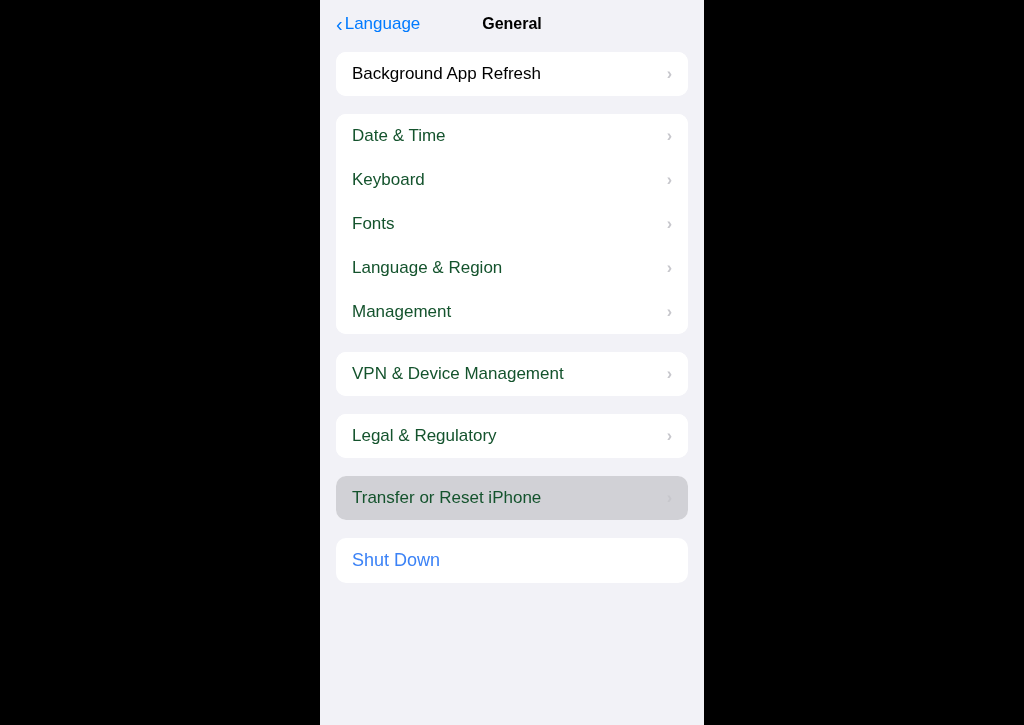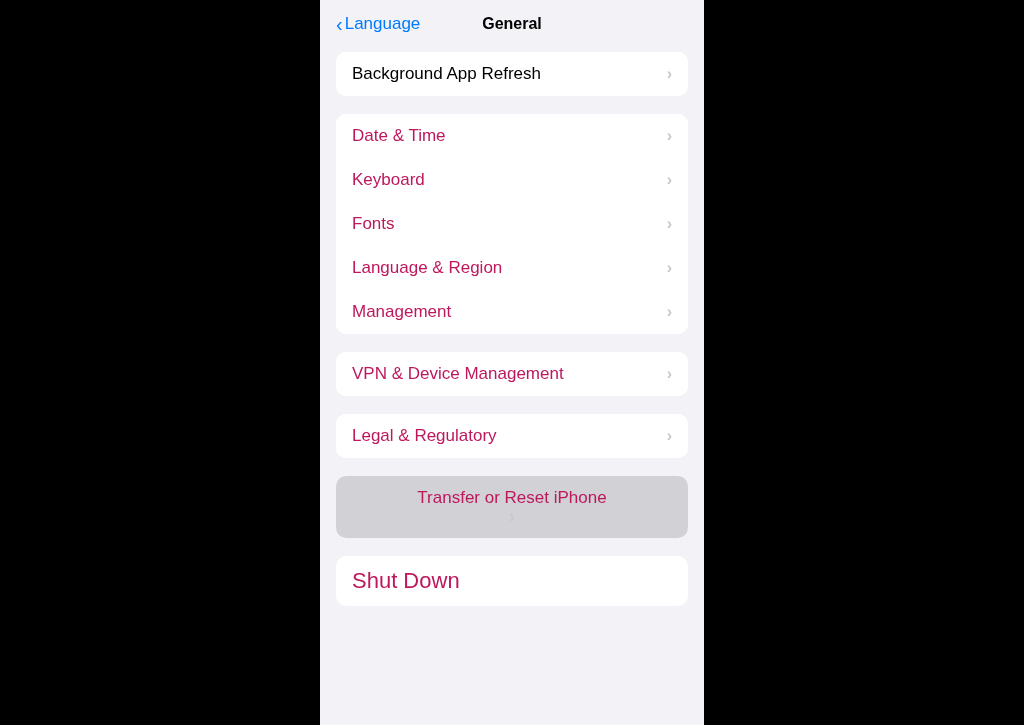--- a/index.html
+++ b/index.html
@@ -108,53 +108,52 @@
       position: absolute;
       bottom: 0;
       left: 16px;
       right: 0;
       height: 0.5px;
       background: #c6c6c8;
     }
 
     .settings-row-text {
       font-size: 17px;
-      color: #be185d;
+      color: #14532d;
     }
 
     .settings-row-chevron {
       color: #c7c7cc;
       font-size: 16px;
       font-weight: 600;
     }
 
     .row-active {
       background: #d1d1d6;
-      flex-direction: column;
     }
 
     .shut-down-group {
       background: #fff;
       border-radius: 10px;
       margin: 18px 16px 0;
       overflow: hidden;
     }
 
     .shut-down-row {
       display: flex;
       align-items: center;
       padding: 12px 16px;
       background: #fff;
       min-height: 44px;
       cursor: pointer;
     }
 
     .shut-down-text {
-      font-size: 22px;
-      color: #be185d;
+      font-size: 18px;
+      color: #3b82f6;
     }
 
     .partial-row {
       display: flex;
       align-items: center;
       justify-content: space-between;
       padding: 12px 16px;
       background: #fff;
       min-height: 44px;
     }

